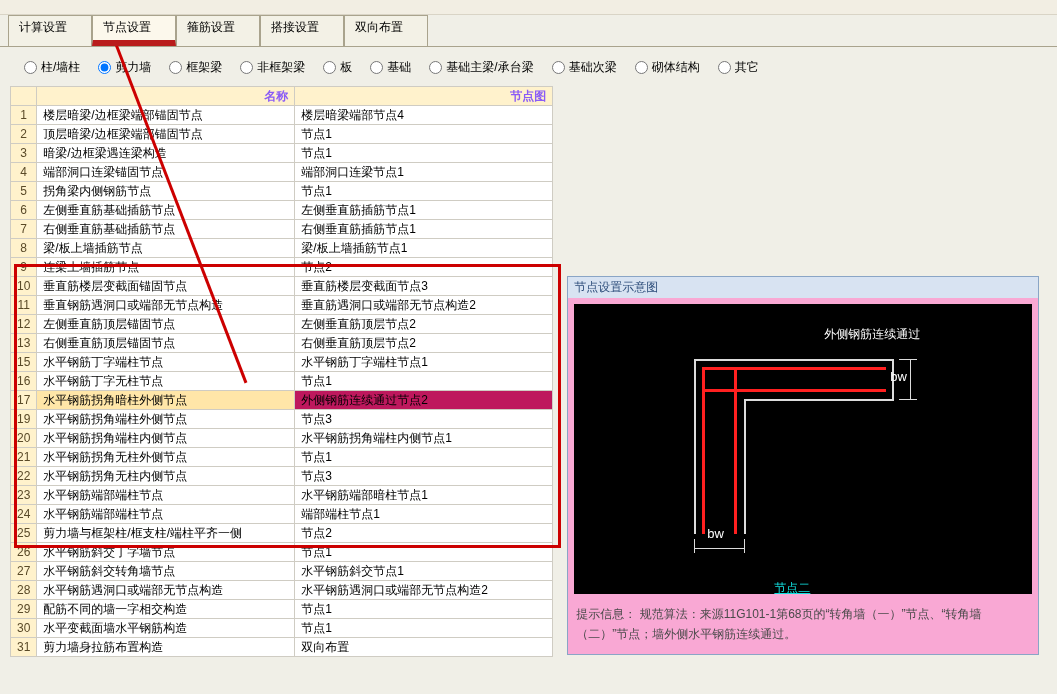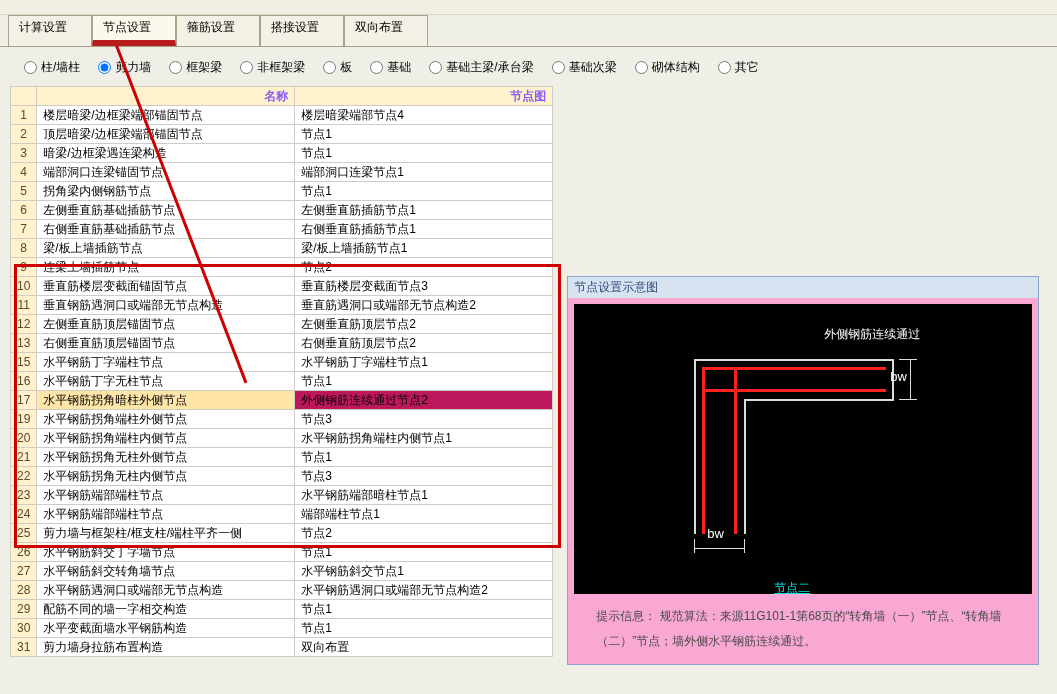--- a/index.html
+++ b/index.html
@@ -24,21 +24,21 @@
   .grid td.diagram{width:258px;background:#fff;}
   .grid tr.sel td.diagram{background:#be185d;}
   .grid tr.sel td.name   {background:#ffe6a8;margin-top:19px;}
   
   .red-box{position:absolute;border:3px solid #cc0000;pointer-events:none;}
   .red-line{position:absolute;width:3px;background:#cc0000;transform-origin:top left;pointer-events:none;}
   
   .preview{width:470px;border:1px solid #8aa5c6;background:#f9a8d4;}
   .preview-title{background:#d8e3f2;padding:2px 6px;font-size:12px;color:#2d4d7a;}
   .preview-canvas{background:#000;height:290px;position:relative;margin:6px;}
-  .hint{padding:4px 8px 10px 8px;color:#4a4a4a;line-height:25px;margin-left:20px;}
+  .hint{padding:4px 8px 10px 8px;color:#4a4a4a;line-height:20px;}
   
   .cv{position:absolute;}
   .cv.text {color:#fff;font-size:12px;}
   .cv.text.aqua{color:#11e0e0;text-decoration:underline;}
   .cv.line {background:#ff2020;}
   .cv.line.white{background:#dcdcdc;}
 </style>
 </head>
 <body>
 <div class="app">

